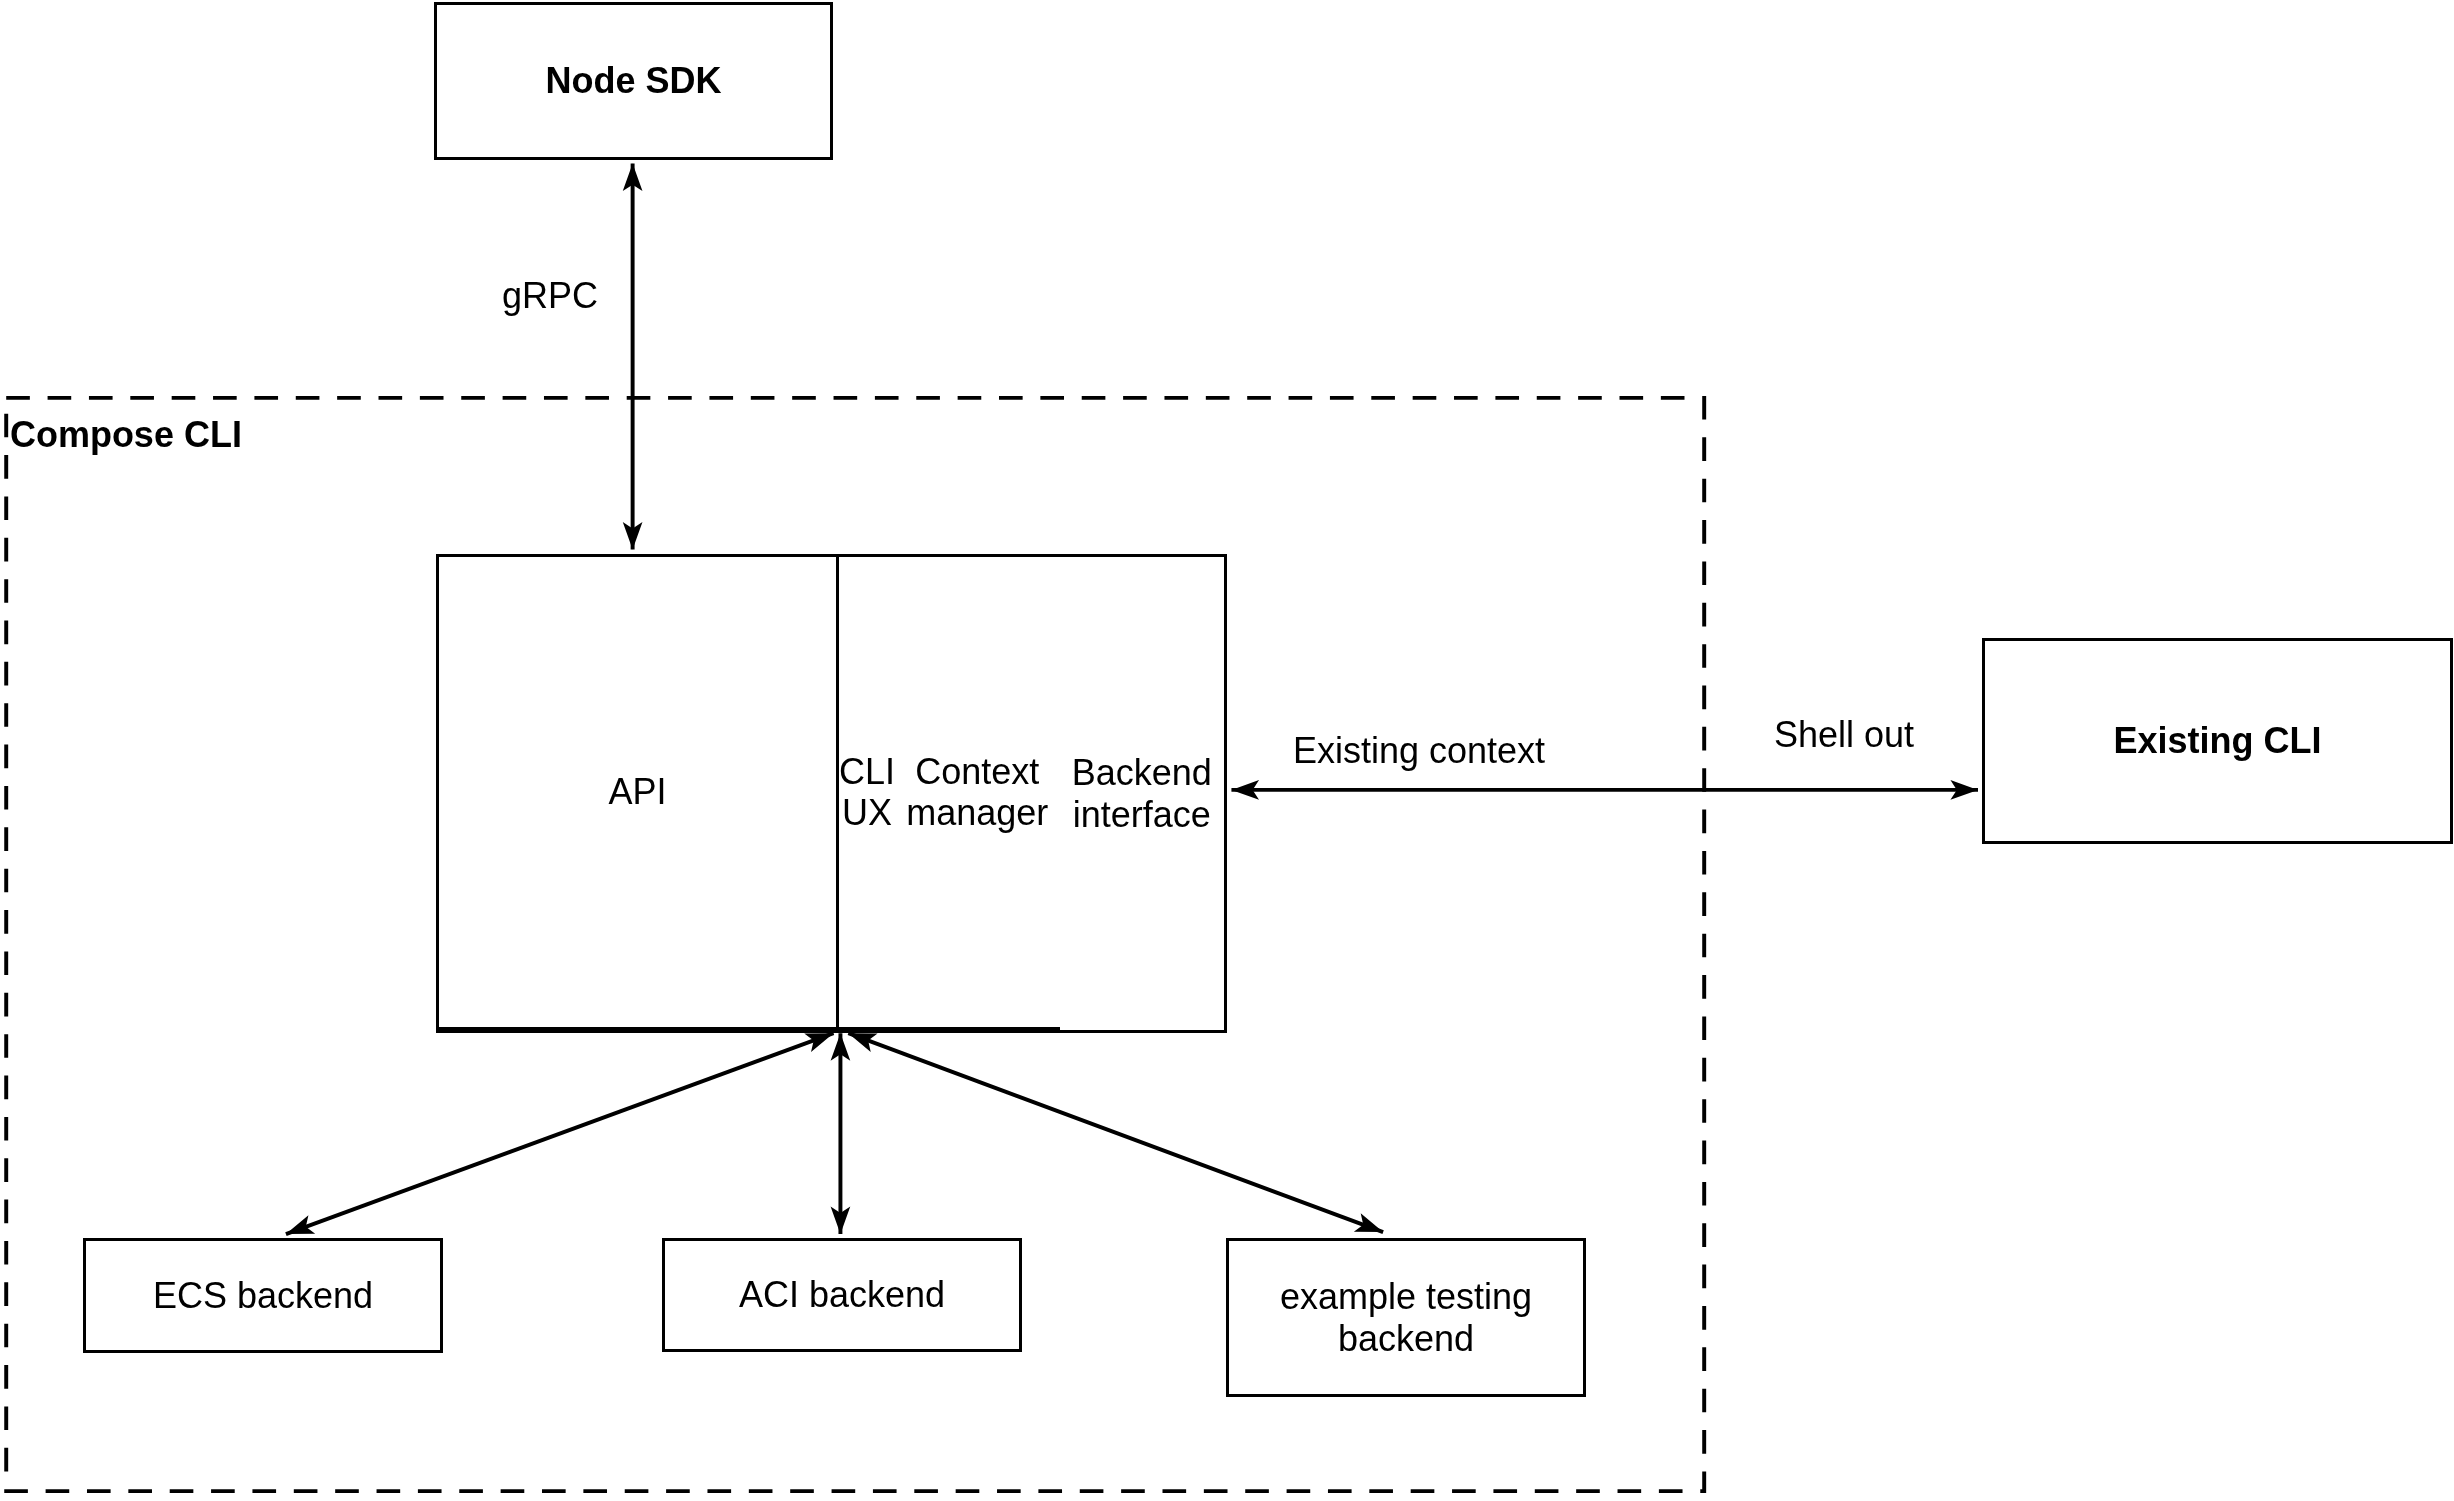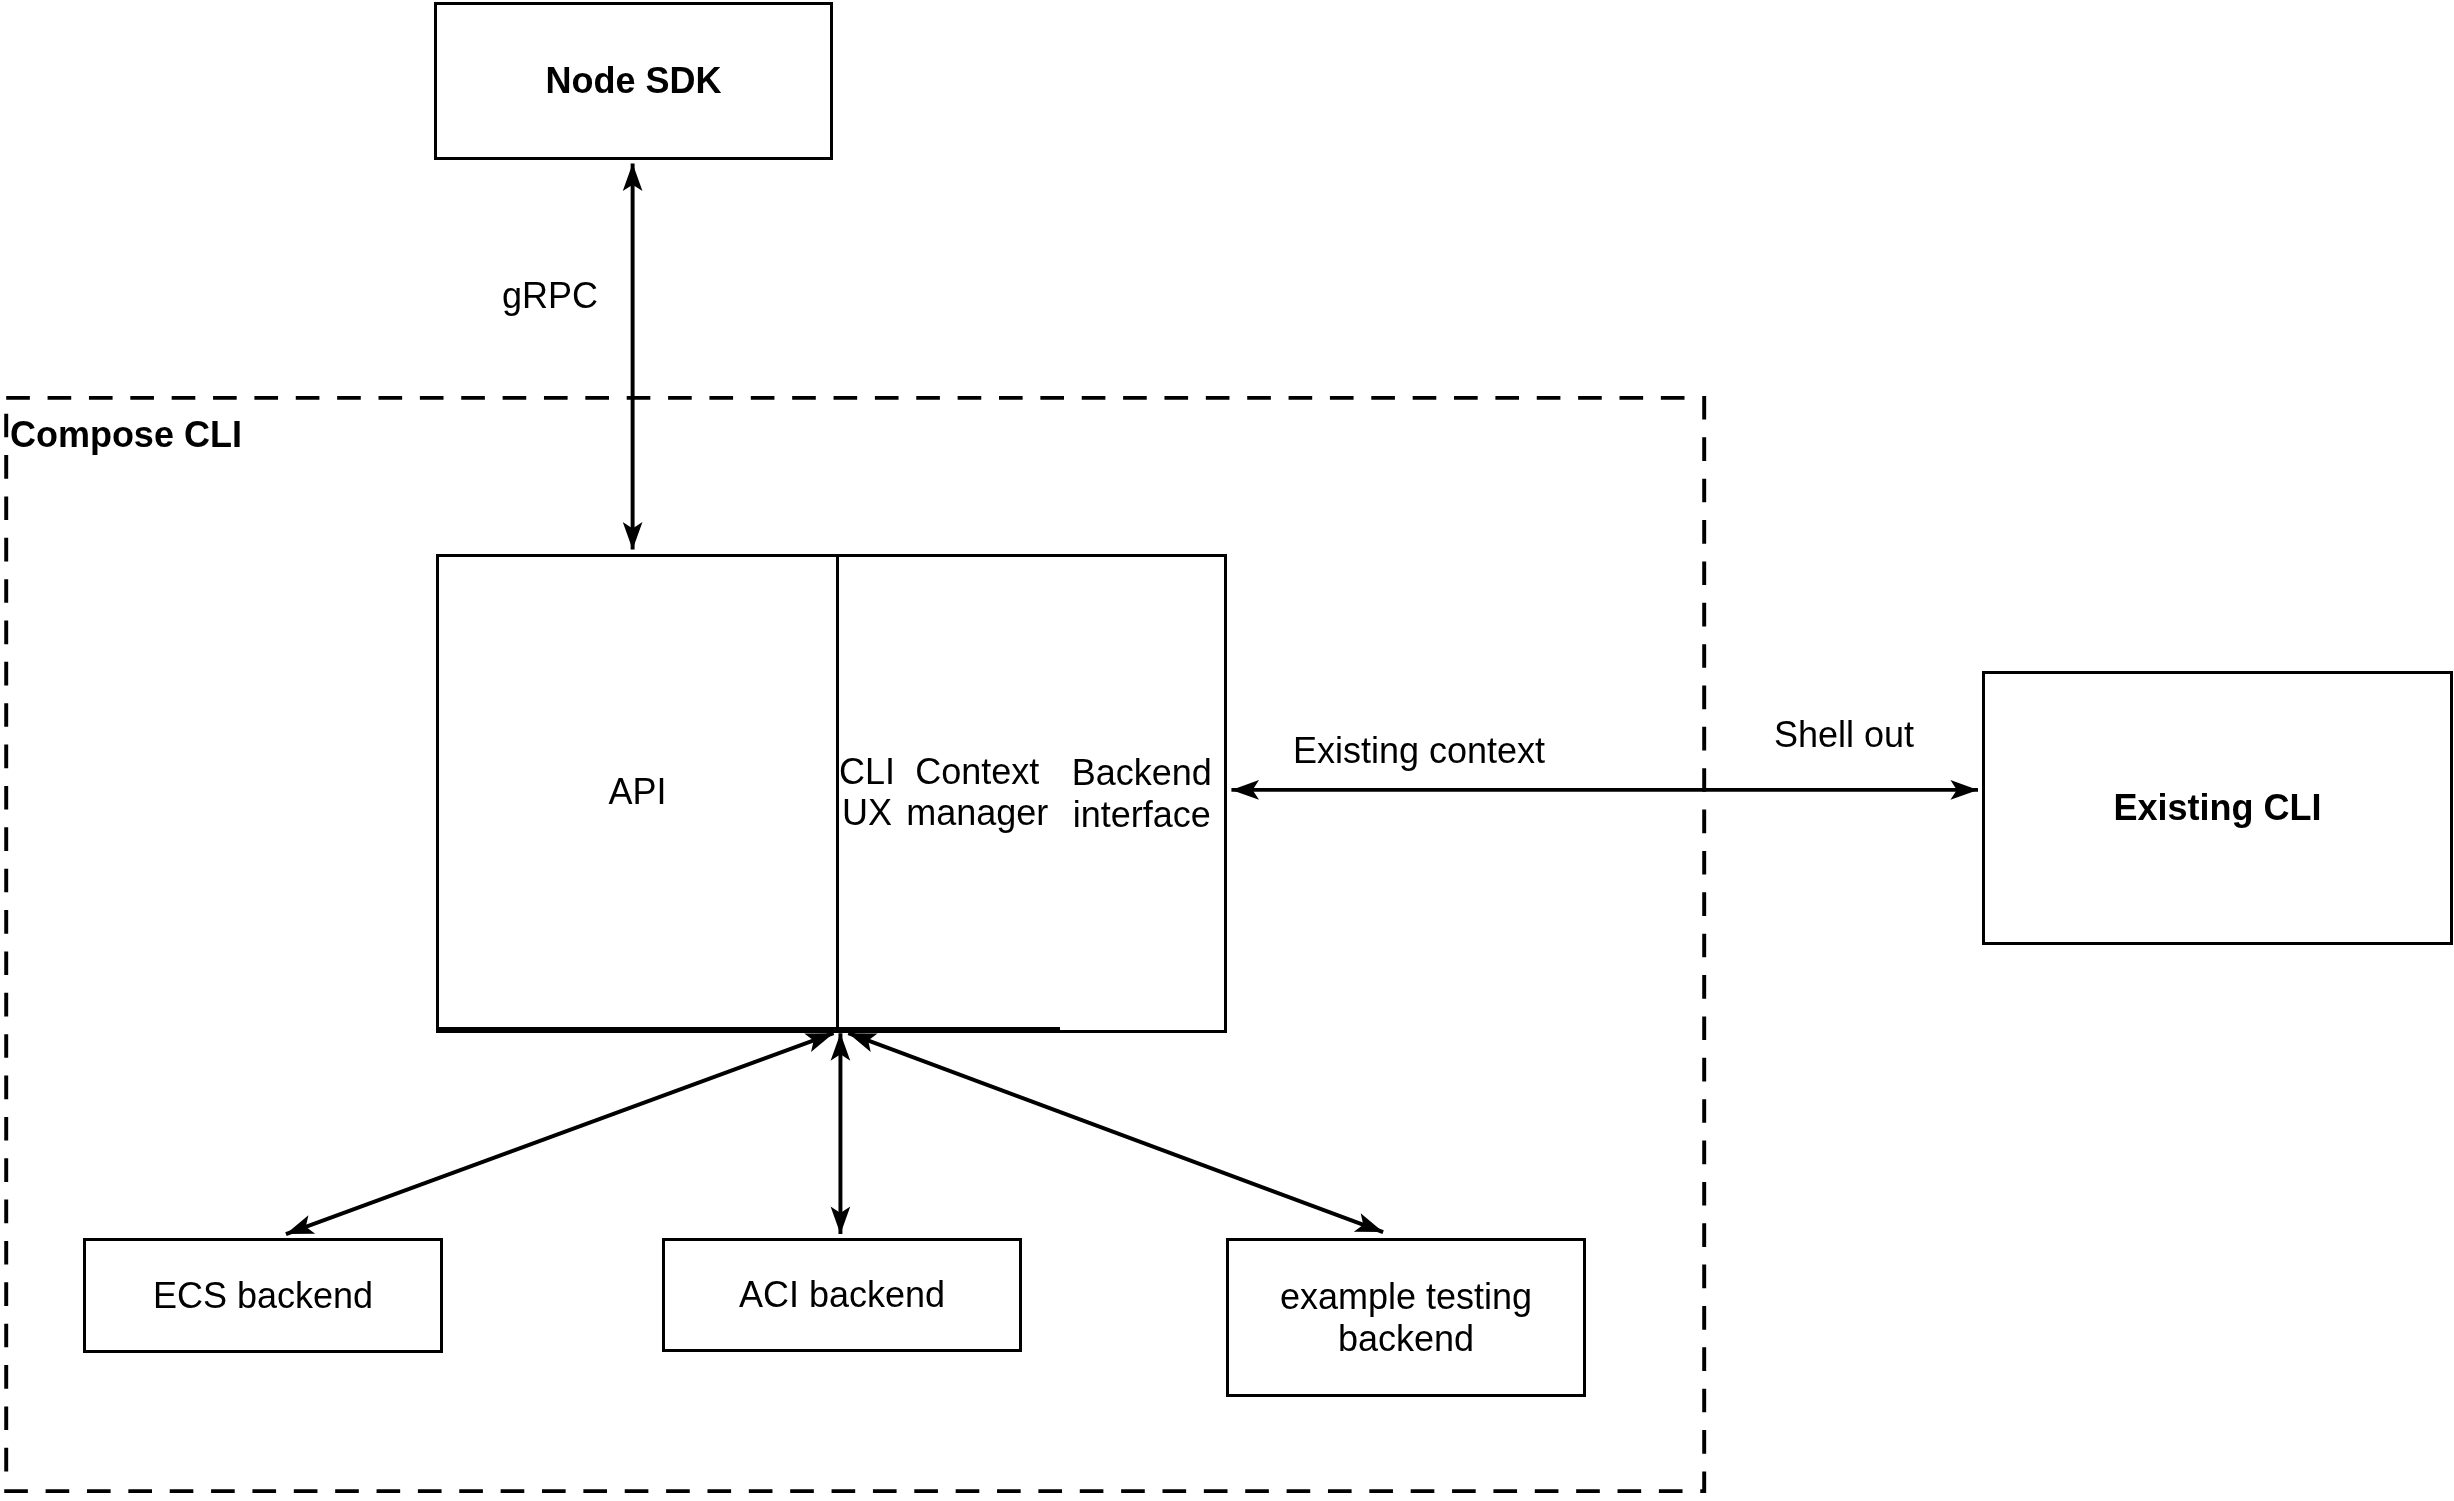--- a/index.html
+++ b/index.html
@@ -132,21 +132,21 @@
     </div>
     <div class="row">
       <span>Backend interface</span>
     </div>
   </div>
 
   <div class="float-label" style="left:1419px; top:735px;margin-top:16px;">Existing context</div>
 
   <div class="float-label" style="left:1844px; top:735px;">Shell out</div>
 
-  <div class="box bold" style="left:1982px; top:671px; width:471px; height:274px;">
+  <div class="box bold" style="left:1982px; top:638px; width:471px; height:206px;">
     <span>Existing CLI</span>
   </div>
 
   <div class="box" style="left:83px; top:1238px; width:360px; height:115px;">
     <span>ECS backend</span>
   </div>
 
   <div class="box" style="left:662px; top:1238px; width:360px; height:114px;">
     <span>ACI backend</span>
   </div>

